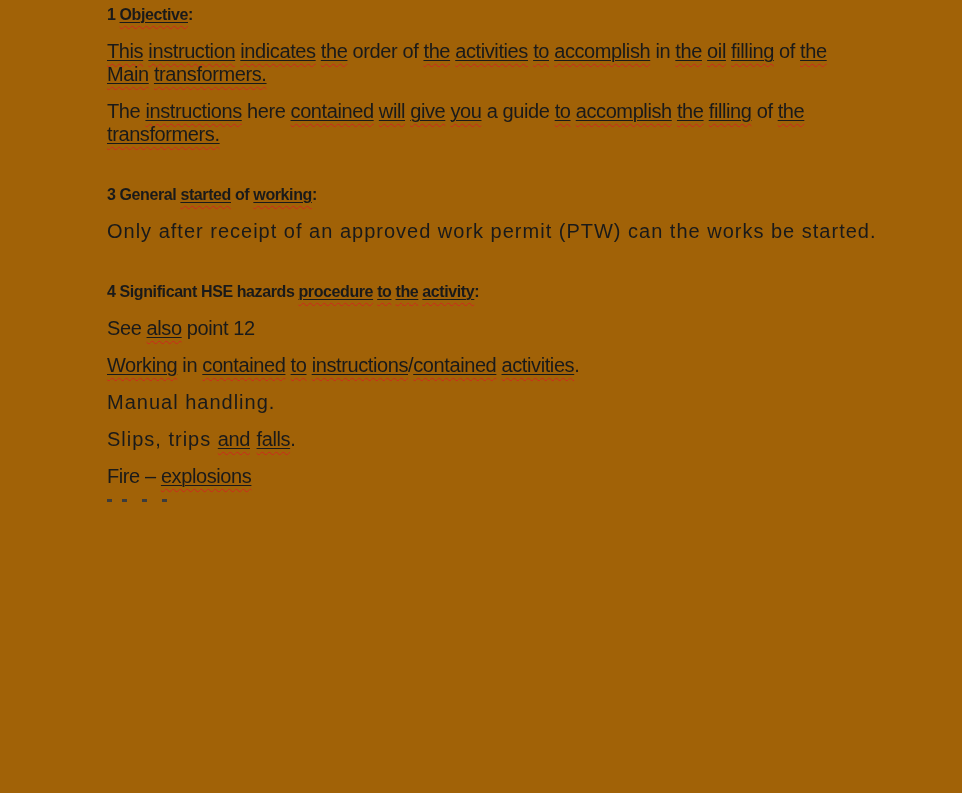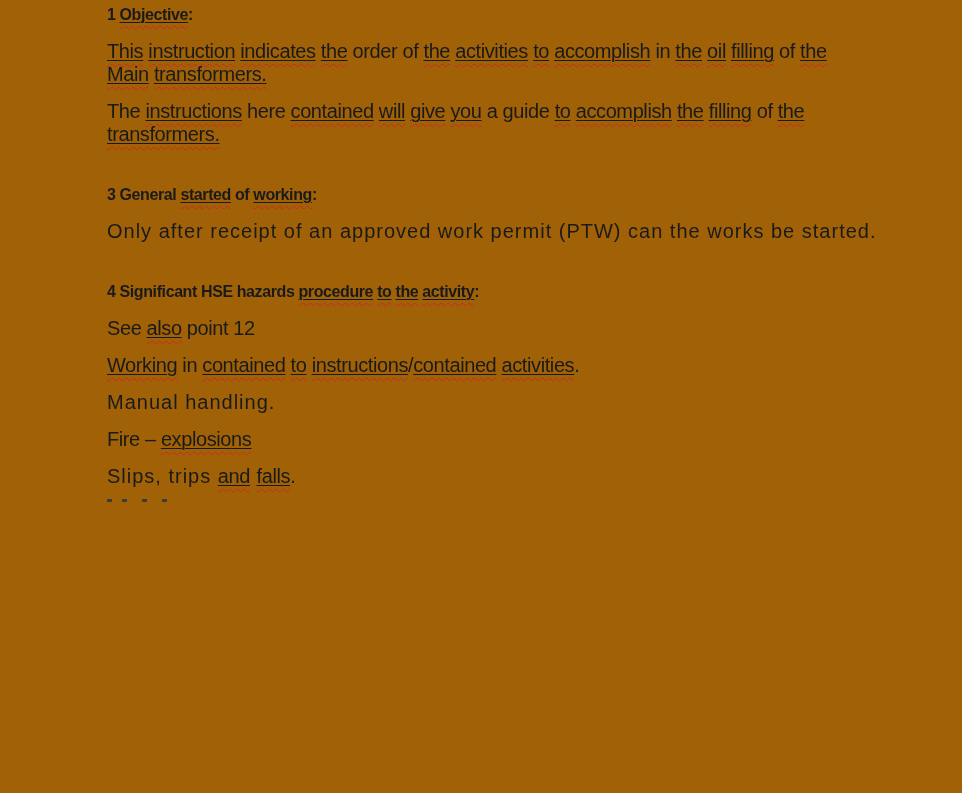--- a/index.html
+++ b/index.html
@@ -73,22 +73,22 @@
   <div class="doc">
       <h2 class="heading first">1 <span class="sq"><span class="ul">Objective</span></span>:</h2>
       <p class="paragraph"><span class="sq"><span class="ul">This</span></span> <span class="sq"><span class="ul">instruction</span></span> <span class="sq"><span class="ul">indicates</span></span> <span class="sq"><span class="ul">the</span></span> order of <span class="sq"><span class="ul">the</span></span> <span class="sq"><span class="ul">activities</span></span> <span class="sq"><span class="ul">to</span></span> <span class="sq"><span class="ul">accomplish</span></span> in <span class="sq"><span class="ul">the</span></span> <span class="sq"><span class="ul">oil</span></span> <span class="sq"><span class="ul">filling</span></span> of <span class="sq"><span class="ul">the</span></span><br><span class="sq"><span class="ul">Main</span></span> <span class="sq"><span class="ul">transformers.</span></span></p>
       <p class="paragraph">The <span class="sq"><span class="ul">instructions</span></span> here <span class="sq"><span class="ul">contained</span></span> <span class="sq"><span class="ul">will</span></span> <span class="sq"><span class="ul">give</span></span> <span class="sq"><span class="ul">you</span></span> a guide <span class="sq"><span class="ul">to</span></span> <span class="sq"><span class="ul">accomplish</span></span> <span class="sq"><span class="ul">the</span></span> <span class="sq"><span class="ul">filling</span></span> of <span class="sq"><span class="ul">the</span></span><br><span class="sq"><span class="ul">transformers.</span></span></p>
       <h2 class="heading">3 General <span class="sq"><span class="ul">started</span></span> of <span class="sq"><span class="ul">working</span></span>:</h2>
       <p class="paragraph wide">Only after receipt of an approved work permit (PTW) can the works be started.</p>
       <h2 class="heading">4 Significant HSE hazards <span class="sq"><span class="ul">procedure</span></span> <span class="sq"><span class="ul">to</span></span> <span class="sq"><span class="ul">the</span></span> <span class="sq"><span class="ul">activity</span></span>:</h2>
       <p class="paragraph">See <span class="sq"><span class="ul">also</span></span> point 12</p>
       <p class="paragraph"><span class="sq"><span class="ul">Working</span></span> in <span class="sq"><span class="ul">contained</span></span> <span class="sq"><span class="ul">to</span></span> <span class="sq"><span class="ul">instructions</span></span>/<span class="sq"><span class="ul">contained</span></span> <span class="sq"><span class="ul">activities</span></span>.</p>
       <p class="paragraph wide">Manual handling.</p>
+      <p class="paragraph wide">Slips, trips <span class="sq"><span class="ul">and</span></span> <span class="sq"><span class="ul">falls</span></span>.</p>
       <p class="paragraph">Fire – <span class="sq"><span class="ul">explosions</span></span></p>
-      <p class="paragraph wide">Slips, trips <span class="sq"><span class="ul">and</span></span> <span class="sq"><span class="ul">falls</span></span>.</p>
       <div class="clipped-line">
         <i style="left: 0px;"></i>
         <i style="left: 15px;"></i>
         <i style="left: 35px;"></i>
         <i style="left: 55px;"></i>
       </div>
     </div>
 </div>
 
 </body></html>

